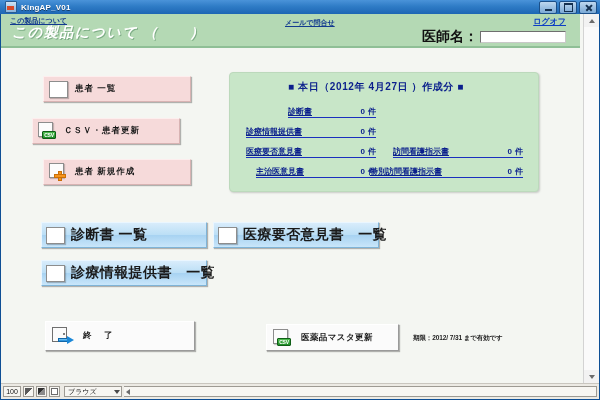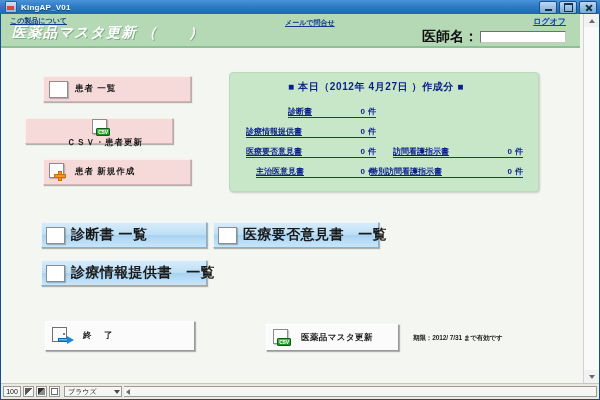--- a/index.html
+++ b/index.html
@@ -305,38 +305,38 @@
     </div>
   </div>
 
   <div class="winbody">
     <div class="content-wrap">
 
       <div class="content">
 
         <div class="header">
           <div class="hdr-about">この製品について</div>
-          <div class="hdr-title">医薬品マスタ更新 （　　）</div>
+          <div class="hdr-title">この製品について （　　）</div>
           <div class="hdr-mail">メールで問合せ</div>
           <div class="hdr-logoff">ログオフ</div>
           <div class="hdr-doc">
             <span class="hdr-doc-label">医師名：</span>
             <input class="hdr-doc-input" type="text" value="" style="">
           </div>
         </div>
 
         <div class="btn btn-pink" style="left:42px;top:62px;width:148px;height:26px;">
           <span class="ico ico-list">
             <span class="bar"></span>
             <span class="rows"></span>
           </span>
           <span class="lbl">患者 一覧</span>
         </div>
 
-        <div class="btn btn-pink" style="left:24px;top:104px;width:148px;height:26px;flex-direction:column;">
+        <div class="btn btn-pink" style="left:31px;top:104px;width:148px;height:26px;">
           <span class="ico ico-csv">
             <span class="page"></span>
             <span class="badge">CSV</span>
           </span>
           <span class="lbl">ＣＳＶ・患者更新</span>
         </div>
 
         <div class="btn btn-pink" style="left:42px;top:145px;width:148px;height:26px;">
           <span class="ico ico-new">
             <span class="page"></span>

